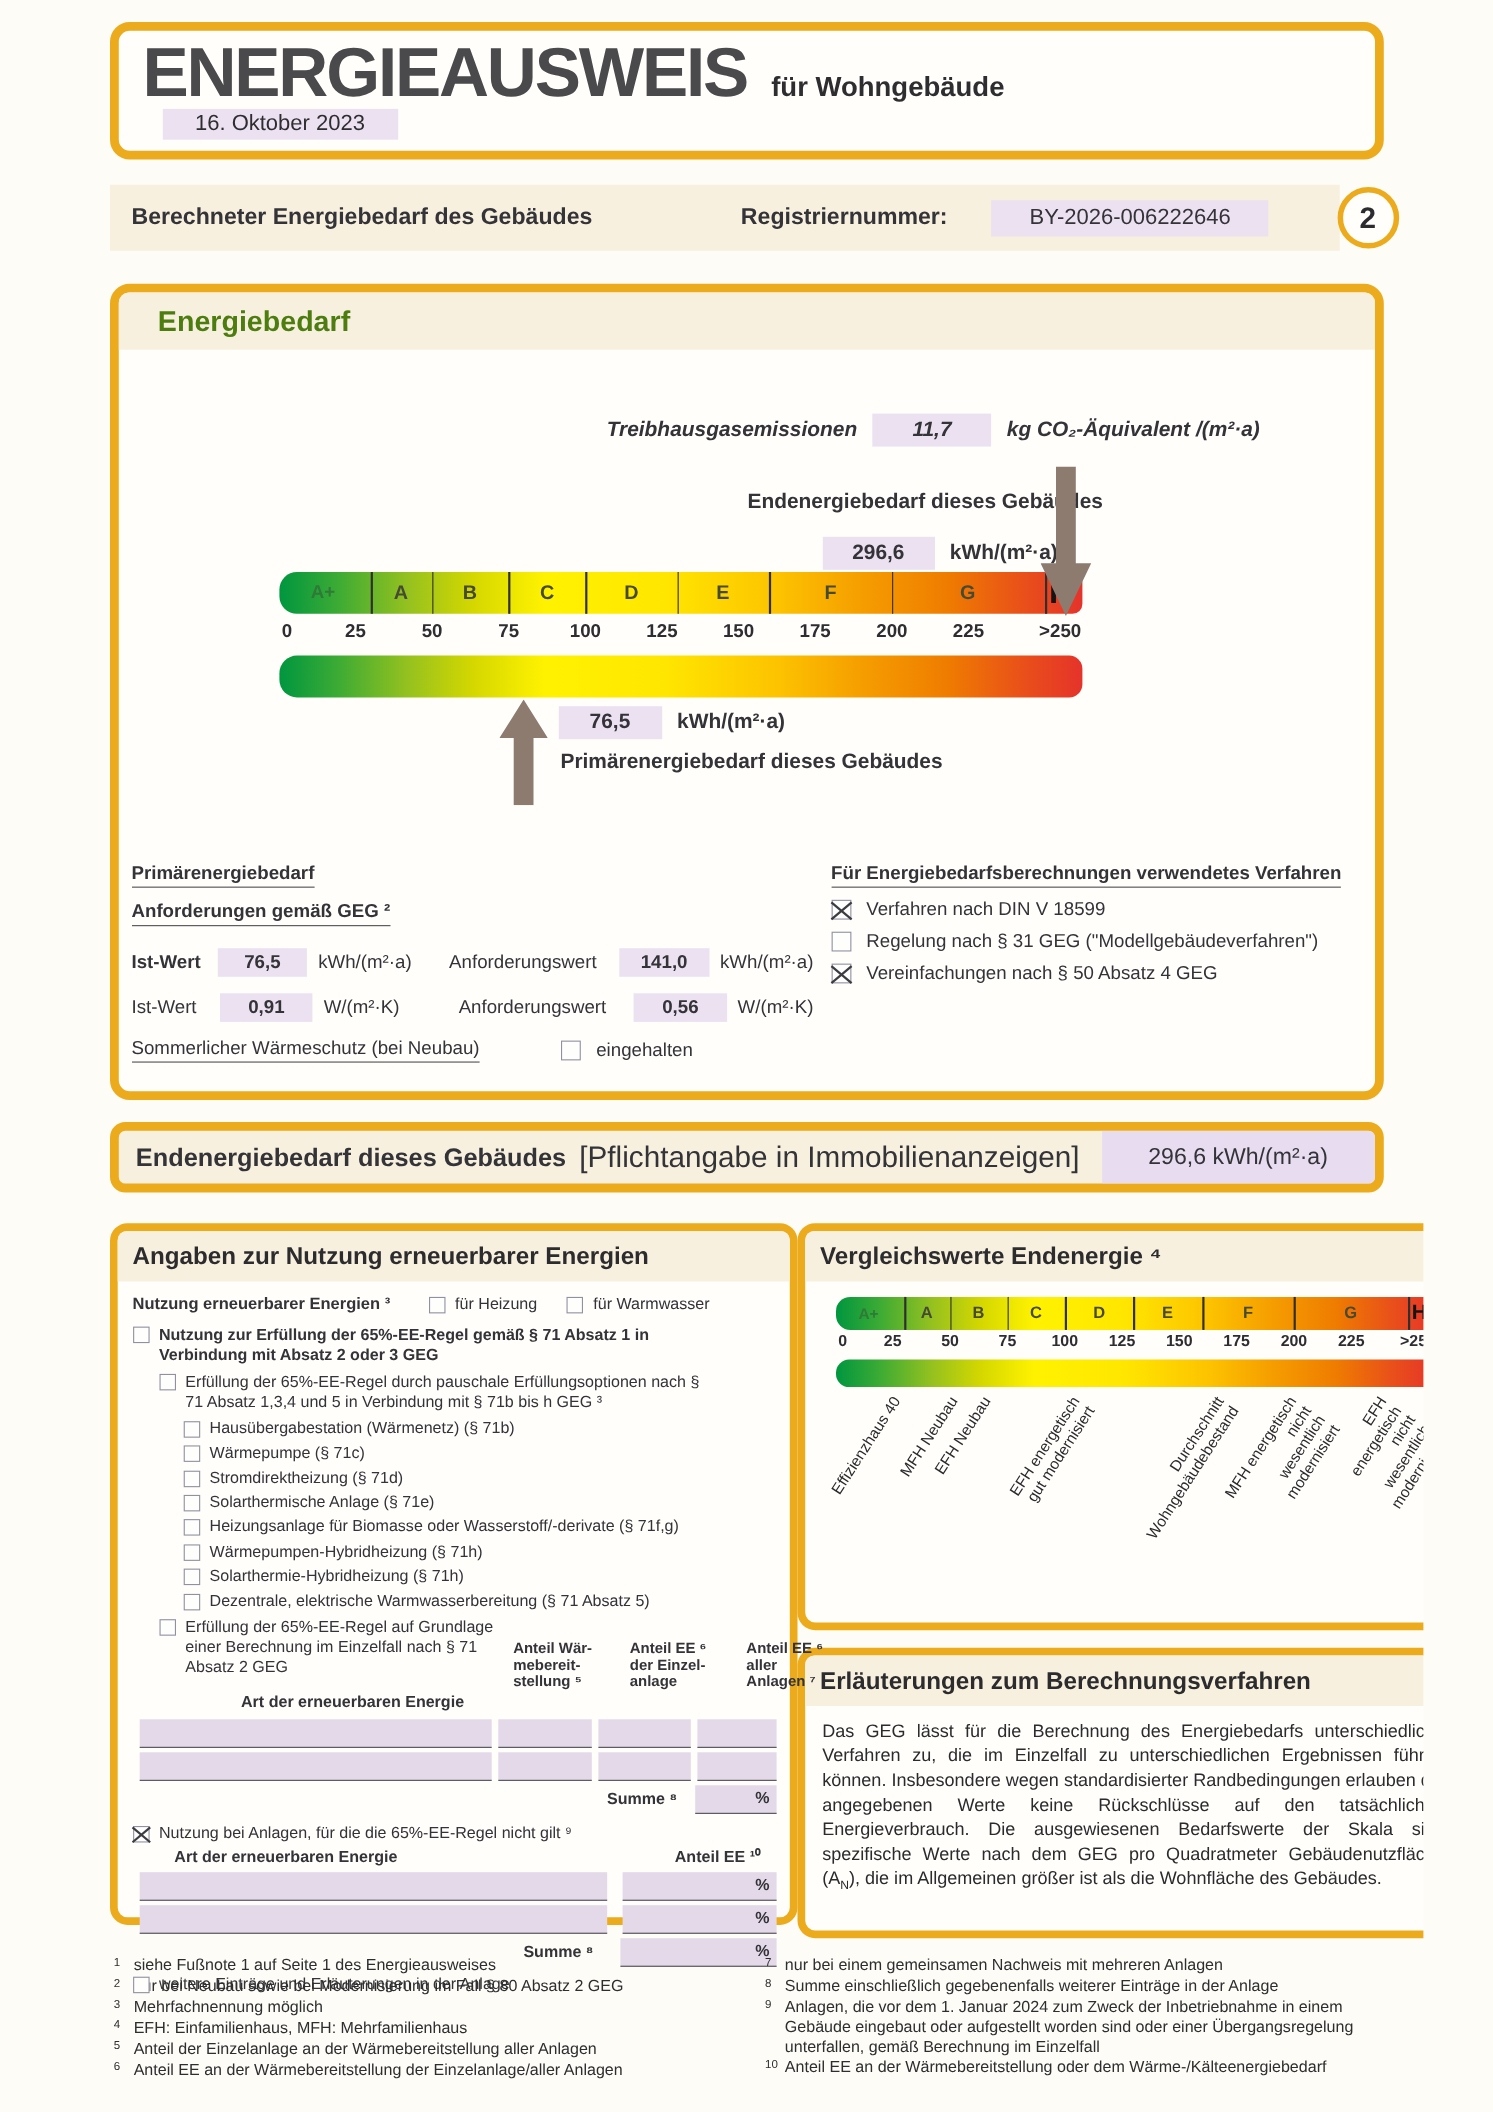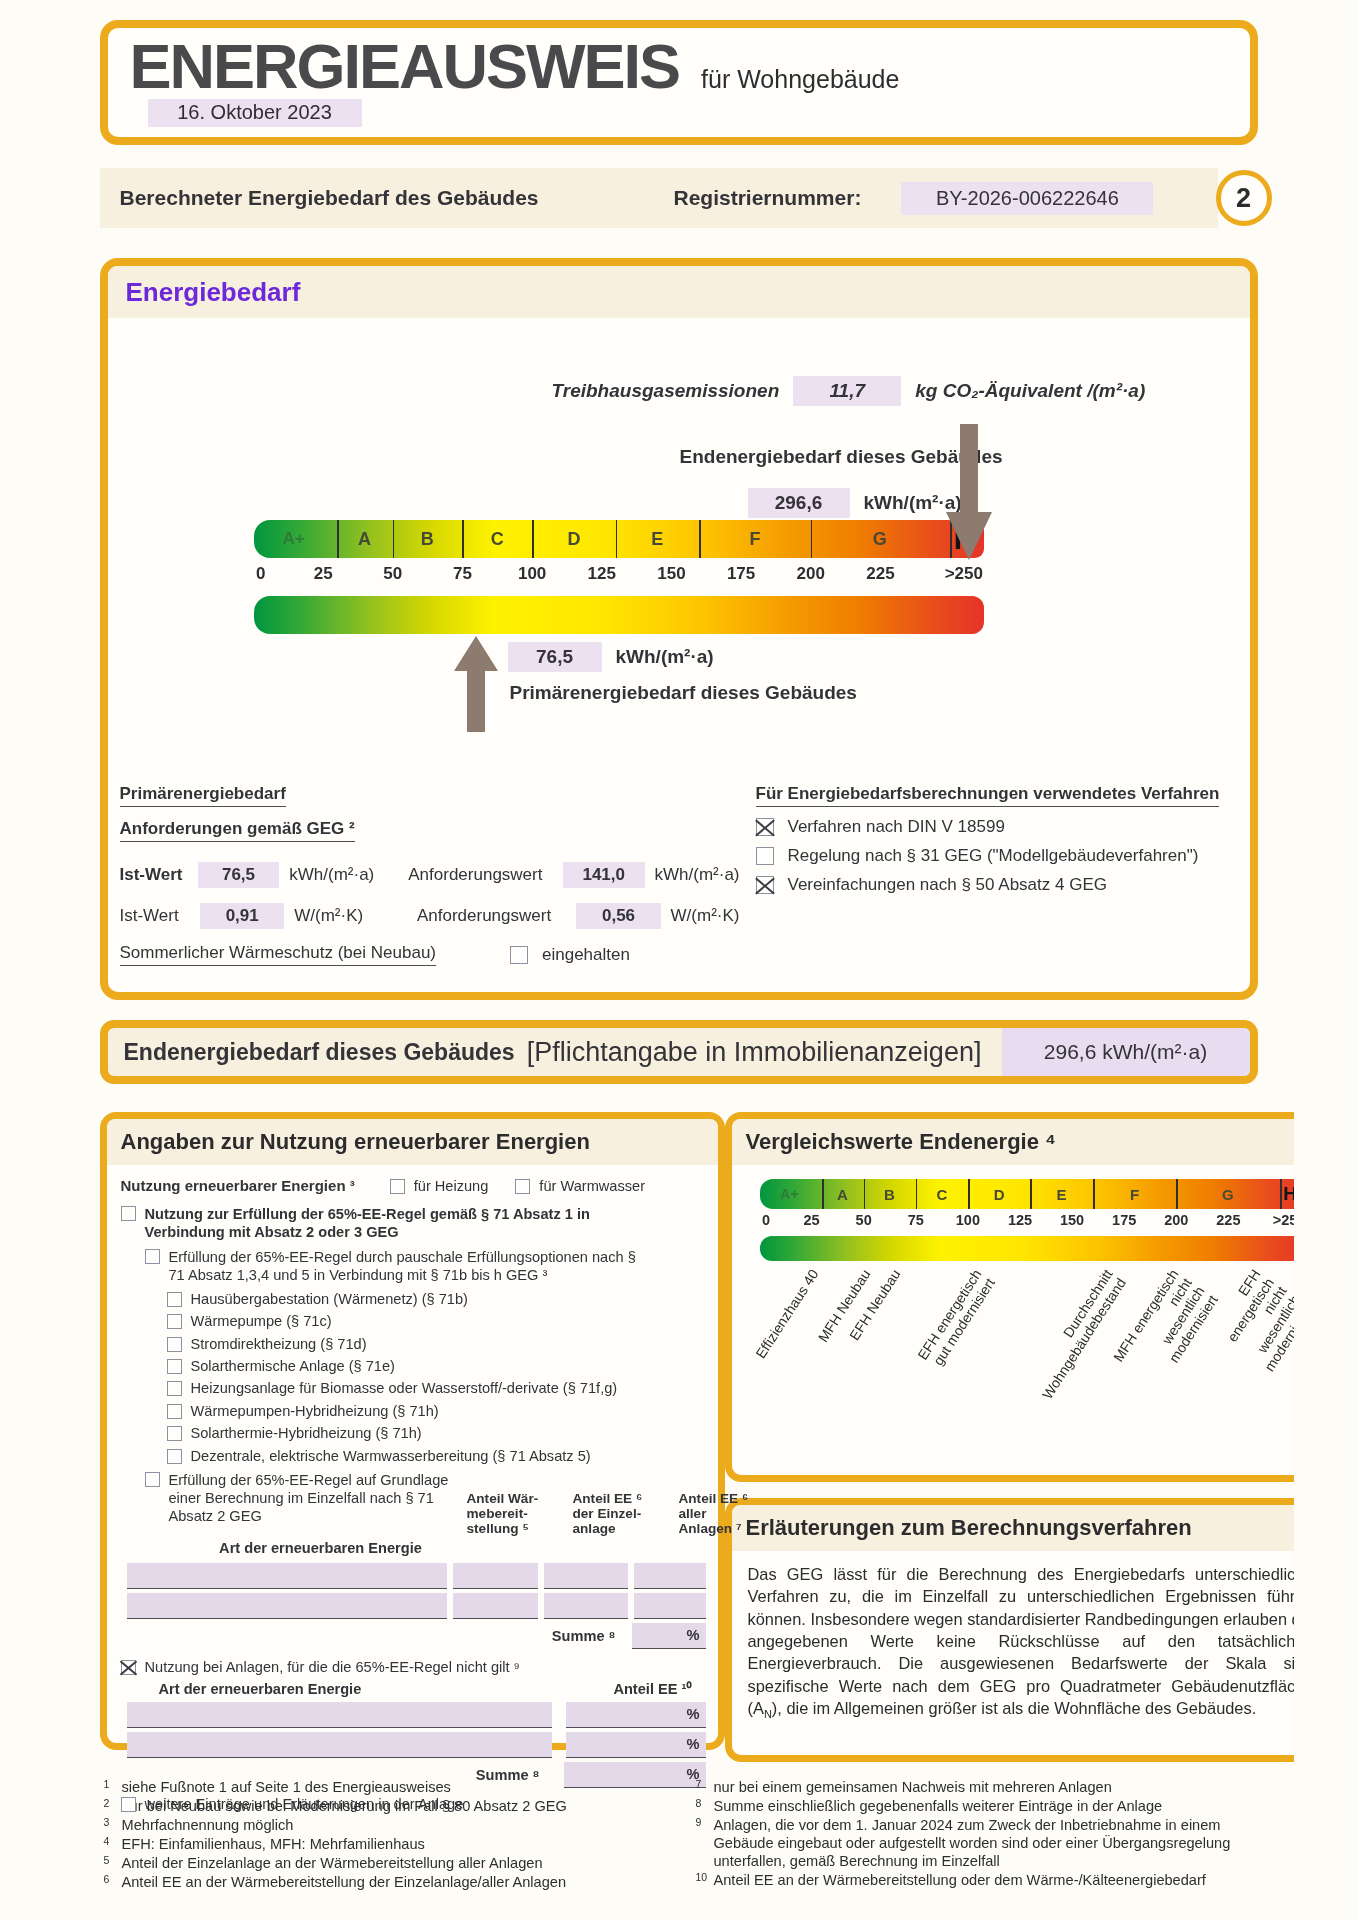--- a/index.html
+++ b/index.html
@@ -25,34 +25,34 @@
   .gradbar .seg { position:absolute; top:0; bottom:0; width:1.6px; background:#2f2f2f; }
   .gradbar .sl { position:absolute; top:50%; transform:translate(-50%,-50%); font-weight:bold; color:#464a33; }
   .gradbar .sl.hbig { color:#141414; }
   .tickrow { position:relative; font-weight:bold; color:#2e2e32; }
   .tickrow span { position:absolute; transform:translateX(-50%); }
 
   
   .hdr { margin-top:20px; height:125px; padding:6px 10px 8px 22px; }
   .hdr-line1 { display:flex; align-items:baseline; }
   .hdr-title { font-size:63px; font-weight:bold; color:#4a4a4c; letter-spacing:-2px; line-height:1.02; }
-  .hdr-sub { font-size:25px; font-weight:normal; margin-left:22px; color:#2e2e30; }
+  .hdr-sub { font-size:25px; font-weight:bold; margin-left:22px; color:#2e2e30; }
   .hdr-line2 { font-size:20.5px; margin-top:1px; color:#2e2e30; display:flex; align-items:center; }
   .datebox { margin-left:18px; width:214px; text-align:center; padding:2px 0 3px; font-size:20px; }
 
   
   .subhdr { position:relative; margin-top:23px; margin-right:40px; height:60px; display:flex; align-items:center; padding:0 20px; }
   .subhdr .t1 { font-weight:bold; font-size:21px; }
   .subhdr .t2 { font-weight:bold; font-size:21px; margin-left:135px; }
   .subhdr .reg { margin-left:40px; width:252px; text-align:center; font-size:20px; padding:5px 0; }
   .pagecircle { position:absolute; right:-54px; top:2px; width:56px; height:56px; border:5px solid #ecab1d; border-radius:50%; background:#fffefb; display:flex; align-items:center; justify-content:center; font-size:27px; font-weight:bold; color:#2c2c2e; }
 
   
   .ebbox { margin-top:30px; height:742px; }
-  .ebhead { height:52px; display:flex; align-items:center; padding-left:18px; font-size:26px; font-weight:bold; color:#6d28d9; border-radius:9px 9px 0 0; }
+  .ebhead { height:52px; display:flex; align-items:center; padding-left:36px; font-size:26px; font-weight:bold; color:#4d7c0f; border-radius:9px 9px 0 0; }
   .ebc { position:relative; height:666px; font-size:19px; }
   .row { display:flex; align-items:center; gap:14px; position:absolute; }
   .b { font-weight:bold; }
 
   
   .band { margin-top:20px; height:64px; border:8px solid #ecab1d; border-radius:14px; background:#f7f0df; display:flex; align-items:center; padding-left:16px; position:relative; overflow:hidden; }
   .band .bt { font-size:23px; font-weight:bold; }
   .band .bb { font-size:27px; margin-left:12px; }
   .band .bv { position:absolute; right:0; top:0; bottom:0; width:248px; background:#e7dcf0; display:flex; align-items:center; justify-content:center; font-size:21px; }
 

